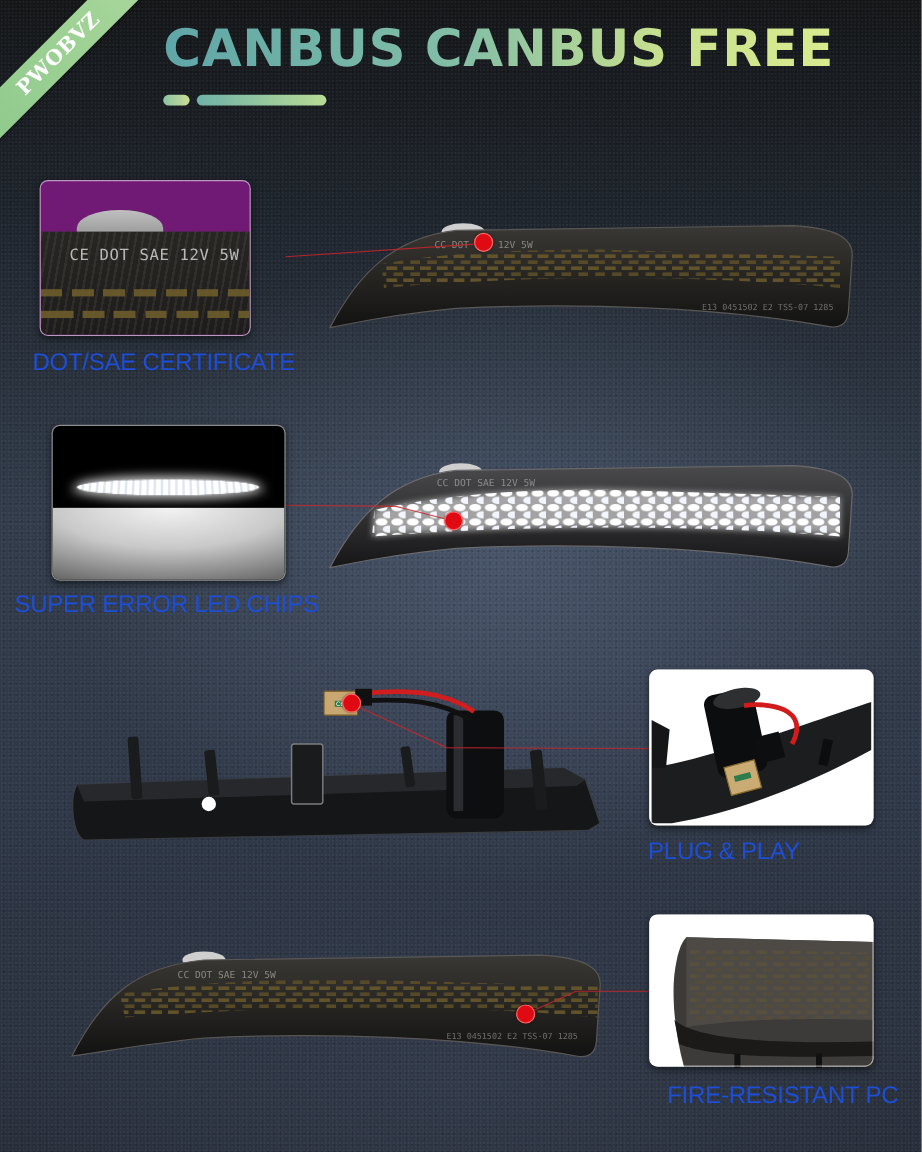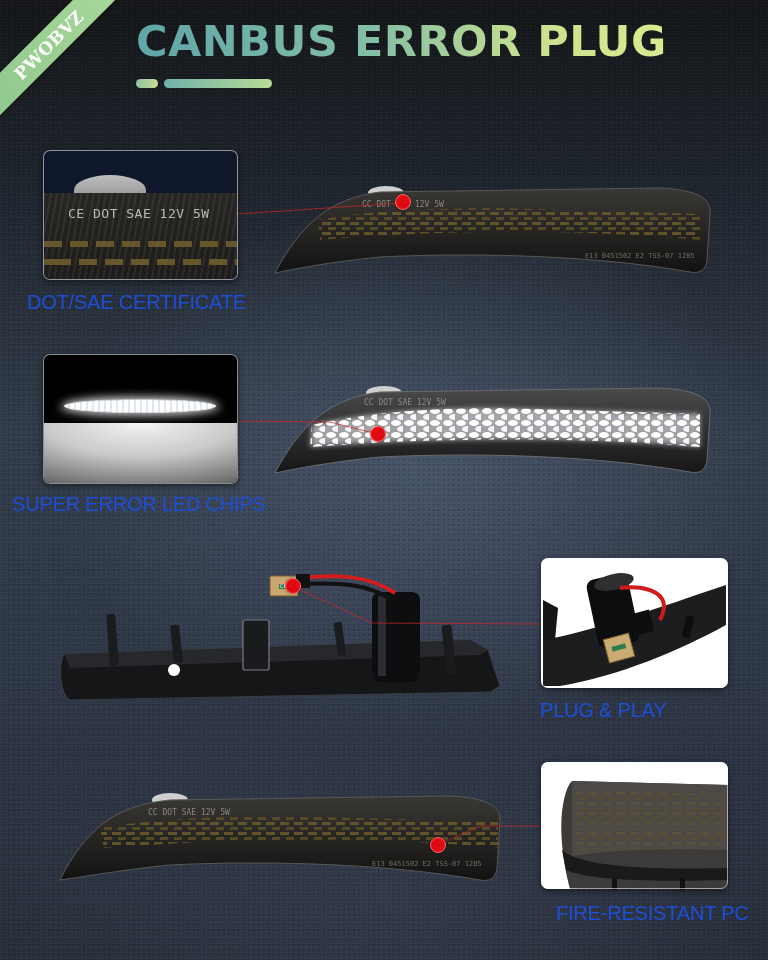--- a/index.html
+++ b/index.html
@@ -50,21 +50,21 @@
     position: absolute; border-radius: 7px; overflow: hidden;
     border: 1px solid rgba(255,255,255,0.55);
     box-shadow: 0 2px 6px rgba(0,0,0,0.5);
   }
   .caption {
     position: absolute; color: #1d4ed8; font-size: 20px; letter-spacing: -0.2px; white-space: nowrap;
     font-family: "Liberation Sans", sans-serif;
   }
 
   
-  .inset-cert { left: 43px; top: 150px; width: 195px; height: 130px; background: #0f172a; }
+  .inset-cert { left: 33px; top: 150px; width: 176px; height: 130px; background: #701a75; }
   .inset-cert .dome { position: absolute; left: 30px; top: 24px; width: 72px; height: 30px; border-radius: 50% 50% 0 0; background: linear-gradient(180deg,#bfbfbf,#8a8a8a); }
   .inset-cert .lens {
     position: absolute; left: 0; top: 42px; width: 100%; height: 88px;
     background:
       repeating-linear-gradient(100deg, rgba(255,255,255,0.06) 0 2px, transparent 2px 6px),
       linear-gradient(180deg, #272623, #1d1c1a);
   }
   .inset-cert .led-row {
     position: absolute; left: 0; width: 100%; height: 6px;
     background: repeating-linear-gradient(90deg, #6d5d2c 0 18px, transparent 18px 26px);
@@ -97,21 +97,21 @@
   }
   svg.overlay { position: absolute; left: 0; top: 0; pointer-events: none; }
 </style>
 </head>
 <body>
 
 <div class="ribbon-wrap">
   <div class="ribbon">PWOBVZ</div>
 </div>
 
-<h1 class="headline">CANBUS ERROR PLUG</h1>
+<h1 class="headline">CANBUS CANBUS FREE</h1>
 <div class="deco-bar short"></div>
 <div class="deco-bar long"></div>
 
 <div class="inset inset-cert">
   <div class="dome"></div>
   <div class="lens">
     <div class="led-row" style="top:48px"></div>
     <div class="led-row" style="top:66px; background-position: 9px 0"></div>
   </div>
   <div class="mark">CE DOT SAE 12V 5W</div>

